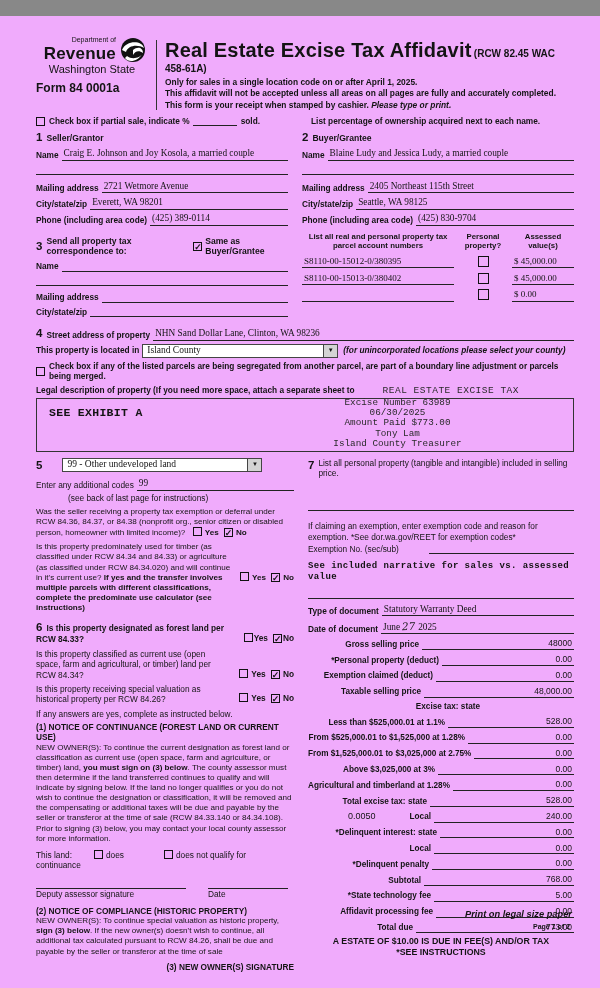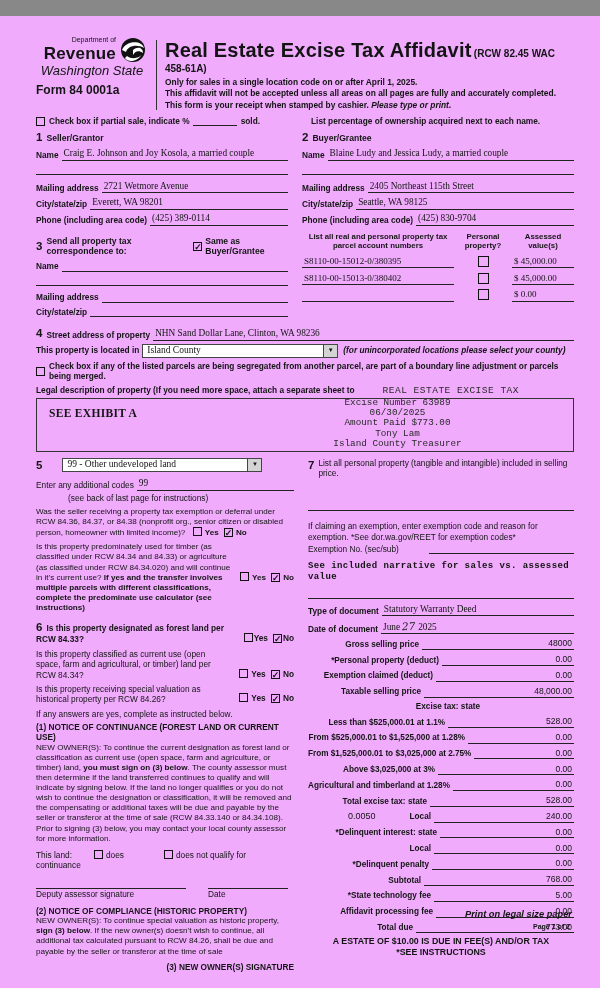--- a/index.html
+++ b/index.html
@@ -10,21 +10,21 @@
     font-size:8.3px; line-height:1.25; position:relative; overflow:hidden;
   }
   .content { padding:20px 26px 0 36px; }
 
   
   .hdr { display:flex; align-items:flex-start; }
   .logo { width:112px; flex:none; }
   .logo-top { display:flex; align-items:center; justify-content:flex-end; }
   .dept { font-size:7px; text-align:right; }
   .rev { font-size:17px; font-weight:bold; letter-spacing:.2px; margin-top:-2px; }
-  .wast { font-size:13px; font-style:italic; text-align:center; margin-top:-1px; }
+  .wast { font-size:11px; text-align:center; margin-top:-1px; }
   .formno { font-size:12px; font-weight:bold; margin-top:4px; text-align:left; }
   .vdiv { border-left:1.5px solid #333; margin:4px 8px 0 8px; align-self:stretch; }
   .titleblk { flex:1; padding-top:2px; }
   .title { font-size:20px; font-weight:bold; letter-spacing:.2px; }
   .rcw { font-size:10px; font-weight:bold; }
   .sub { font-weight:bold; font-size:8.4px; margin-top:1px; }
   .sub i { font-style:italic; }
 
   
   .cb { display:inline-block; width:9px; height:9px; border:1.2px solid #111;
@@ -63,21 +63,21 @@
   .pc1 { width:152px; } .pc2 { width:58px; } .pc3 { flex:1; }
   .prow { display:flex; align-items:flex-end; margin-top:4.5px; }
   .prow .pc2 { text-align:center; }
   .prow .fill { font-size:9px; }
 
   
   .mono { font-family:"Liberation Mono", monospace; }
   .stamp1 { font-family:"Liberation Mono", monospace; font-size:9.5px; color:#2a2a2a;
             letter-spacing:.5px; white-space:nowrap; }
   .exbox { border:1.2px solid #333; height:54px; margin-top:1px; position:relative; }
-  .exhibit { font-family:Liberation Serif, serif; font-weight:bold; font-size:11.5px;
+  .exhibit { font-family:Liberation Mono, monospace; font-weight:bold; font-size:11.5px;
              position:absolute; left:12px; top:7px; letter-spacing:.3px; }
   .stampblk { position:absolute; left:215px; right:30px; top:-1px; text-align:center;
               font-family:"Liberation Mono", monospace; font-size:9.3px; color:#2a2a2a;
               line-height:1.12; }
 
   
   .q { margin-top:4px; }
   .qflex { display:flex; margin-top:4px; }
   .qflex .qt { flex:1; padding-right:4px; }
   .qflex .yn { align-self:flex-end; margin-bottom:1px; }

